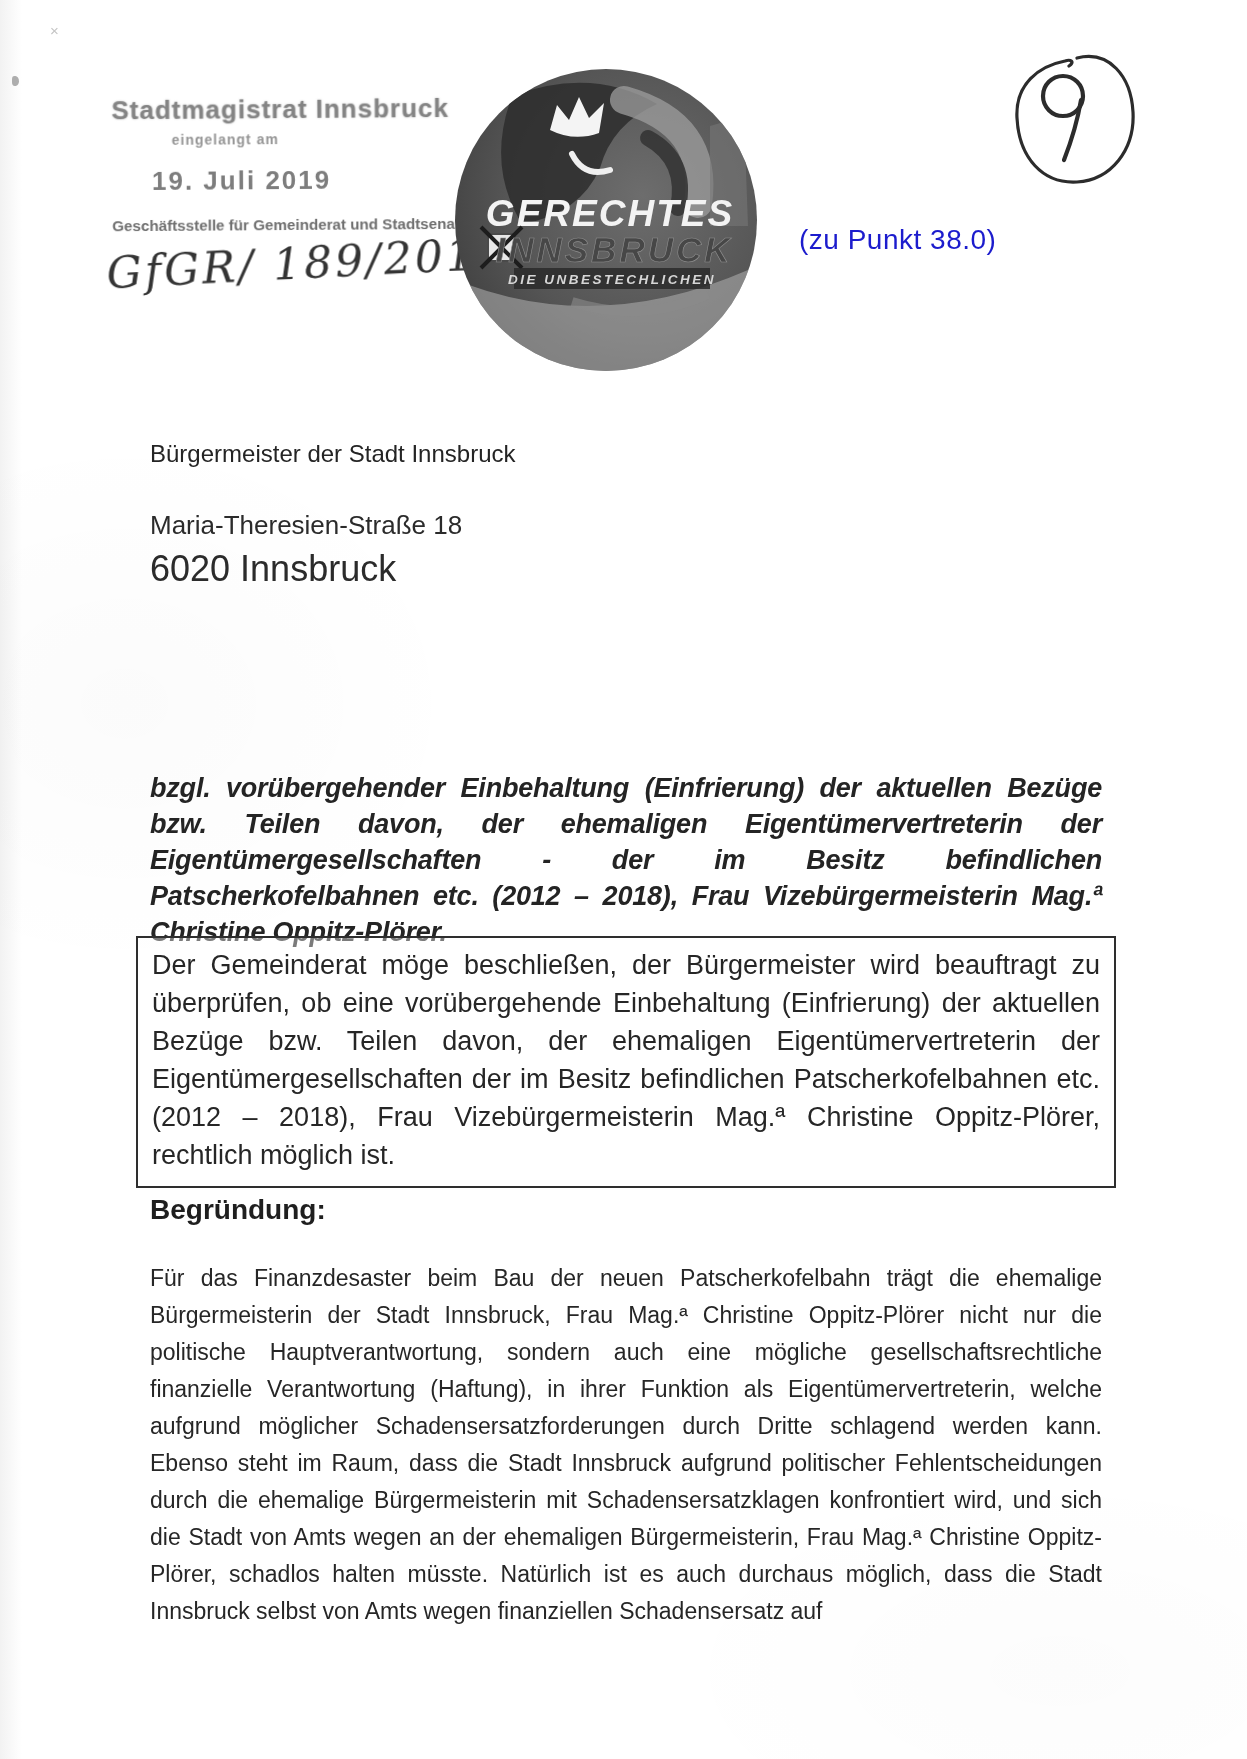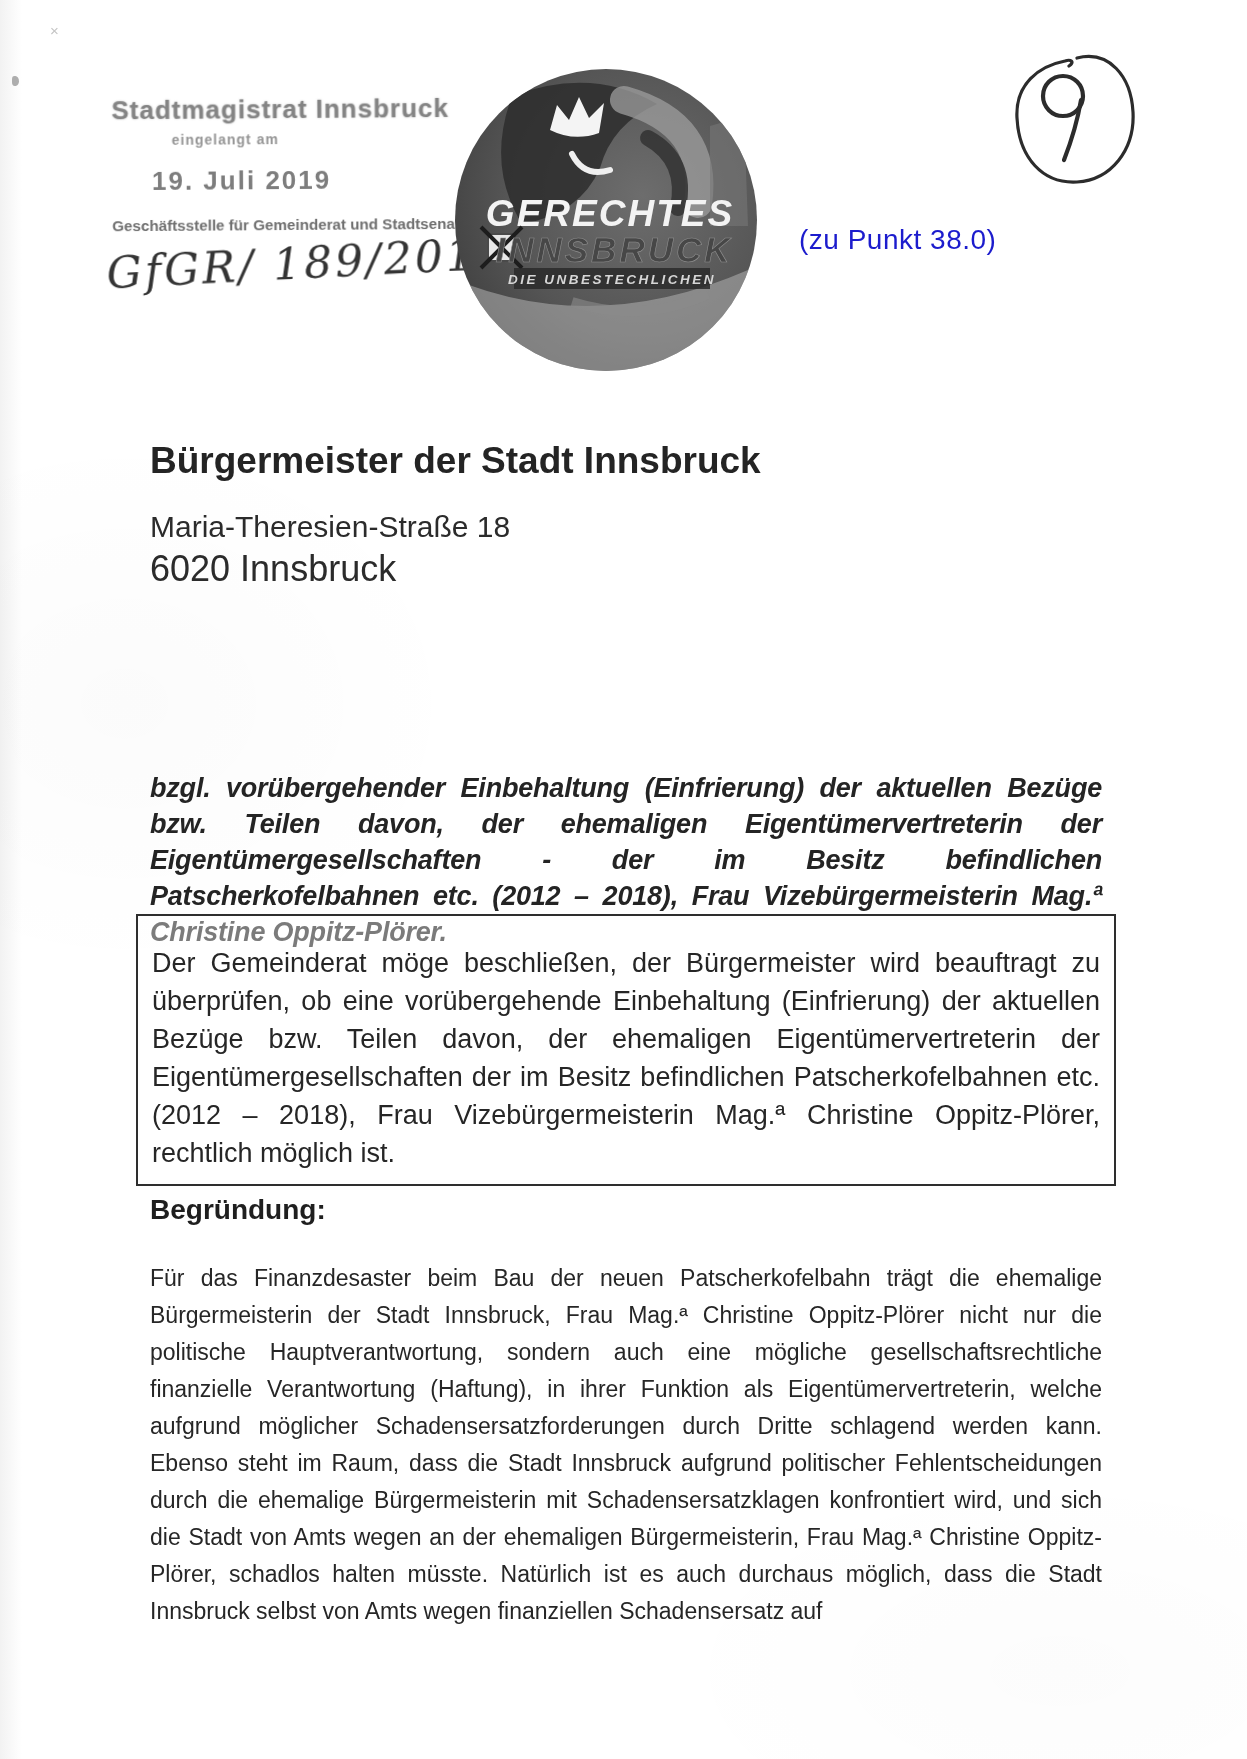--- a/index.html
+++ b/index.html
@@ -49,44 +49,44 @@
 
   
   .website{
     position:absolute;left:738px;top:336px;
     font-size:26px;font-weight:700;color:#3b3b3b;
     text-decoration:underline;text-underline-offset:5px;text-decoration-thickness:2px;
     letter-spacing:.2px;
   }
 
   .addr-row{position:absolute;left:150px;top:440px;width:950px;display:flex;justify-content:space-between;}
-  .addr-name{font-size:37px;font-weight:700;color:#242424;}
+  .addr-name{font-size:24px;font-weight:400;color:#242424;}
   .addr-date{font-size:27px;font-weight:700;color:#242424;}
-  .addr-street{position:absolute;left:150px;top:510px;font-size:30px;color:#2b2b2b;}
+  .addr-street{position:absolute;left:150px;top:510px;font-size:26px;color:#2b2b2b;}
   .addr-city{position:absolute;left:150px;top:548px;font-size:36px;color:#2b2b2b;}
 
   .doc-title{
     position:absolute;left:150px;top:656px;width:950px;
     text-align:center;font-size:32px;font-weight:700;
     color:#adadad;letter-spacing:16px;text-indent:16px;
     filter:blur(.3px);
   }
 
   .subject{
     position:absolute;left:150px;top:770px;width:952px;
     font-size:27px;line-height:36px;font-weight:700;font-style:italic;
     text-align:justify;color:#242424;
     letter-spacing:-0.2px;
   }
 
   .motion-box{
-    position:absolute;left:136px;top:914px;width:980px;
+    position:absolute;left:136px;top:936px;width:980px;
     border:2px solid #2e2e2e;
     box-sizing:border-box;
-    padding:28px 14px 12px 14px;
+    padding:8px 14px 12px 14px;
     background:rgba(255,255,255,.4);
   }
   .motion-box p{margin:0;font-size:27px;line-height:38px;text-align:justify;color:#262626;}
 
   .just-heading{position:absolute;left:150px;top:1194px;font-size:28px;font-weight:700;color:#1f1f1f;}
   .just-text{
     position:absolute;left:150px;top:1260px;width:952px;
     font-size:23px;line-height:37px;text-align:justify;color:#262626;
   }
 </style>

